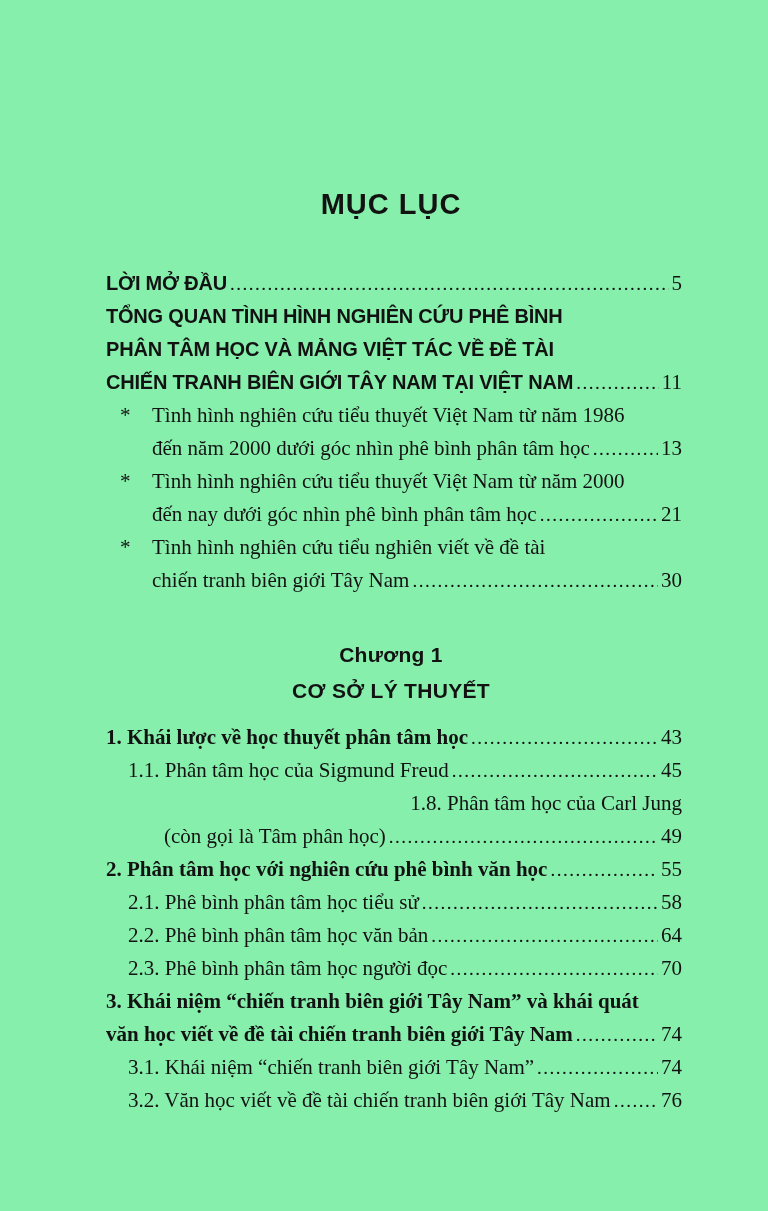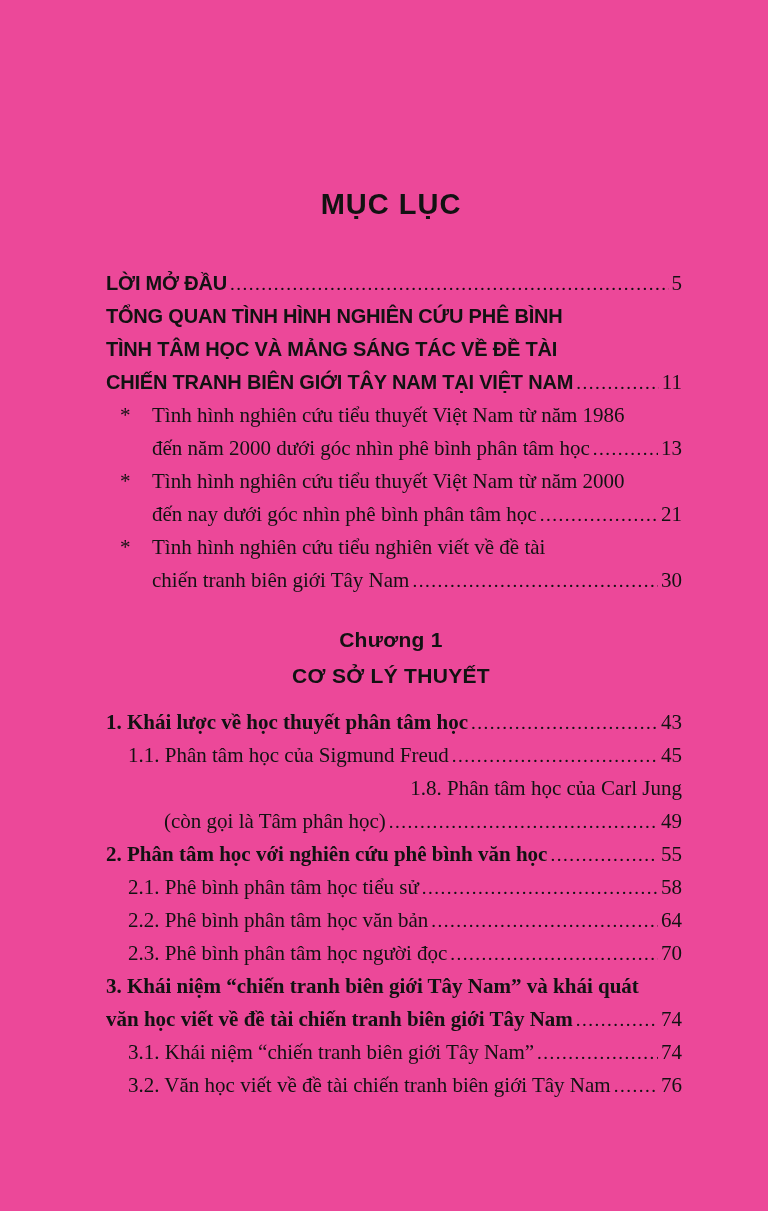--- a/index.html
+++ b/index.html
@@ -4,21 +4,21 @@
 <style>
   html, body {
     margin: 0;
     padding: 0;
     background: #ffffff;
   }
   .page {
     position: relative;
     width: 768px;
     height: 1211px;
-    background: #ec4899;
+    background: #86efac;
     overflow: hidden;
     font-family: "Liberation Serif", "DejaVu Serif", serif;
     color: #121212;
   }
   .content {
     position: absolute;
     left: 100px;
     right: 86px;
     top: 188px;
   }
@@ -76,21 +76,21 @@
     font-size: 21px;
   }
   
   .entry.bold-item .text { font-weight: bold; }
   
   .entry.sub-item .line { padding-left: 22px; justify-content: flex-end; }
   .entry.sub-item .line.cont { padding-left: 58px; }
   
   .entry.chapter {
     text-align: center;
-    margin-top: 25px;
+    margin-top: 40px;
     margin-bottom: 12px;
   }
   .chapter-line {
     font-family: "Liberation Sans", "DejaVu Sans", sans-serif;
     font-weight: bold;
     font-size: 21px;
     line-height: 36px;
     letter-spacing: 0.3px;
   }
 </style>
@@ -106,21 +106,21 @@
             <span class="text">LỜI MỞ ĐẦU</span>
             <span class="dots"></span>
             <span class="pagenum">5</span>
           </div>
         </div>
         <div class="entry heading">
           <div class="line">
             <span class="text">TỔNG QUAN TÌNH HÌNH NGHIÊN CỨU PHÊ BÌNH</span>
           </div>
           <div class="line cont">
-            <span class="text">TÌNH TÂM HỌC VÀ MẢNG SÁNG TÁC VỀ ĐỀ TÀI</span>
+            <span class="text">PHÂN TÂM HỌC VÀ MẢNG VIỆT TÁC VỀ ĐỀ TÀI</span>
           </div>
           <div class="line cont">
             <span class="text">CHIẾN TRANH BIÊN GIỚI TÂY NAM TẠI VIỆT NAM</span>
             <span class="dots"></span>
             <span class="pagenum">11</span>
           </div>
         </div>
         <div class="entry bullet">
           <div class="line">
             <span class="marker">*</span>

